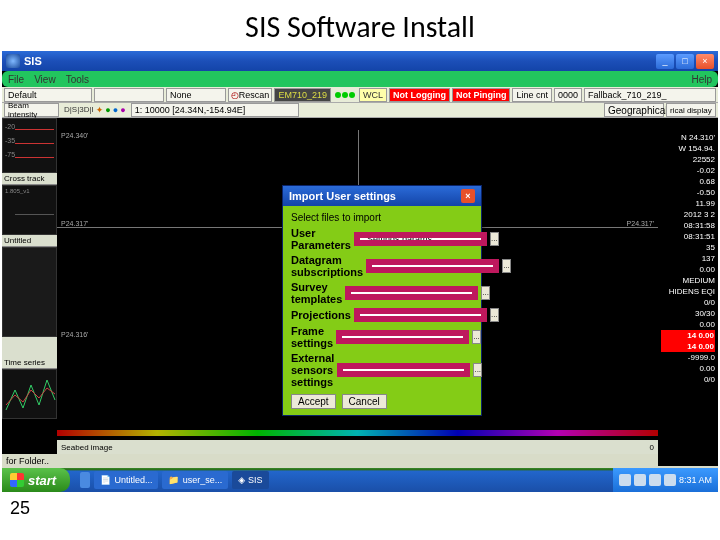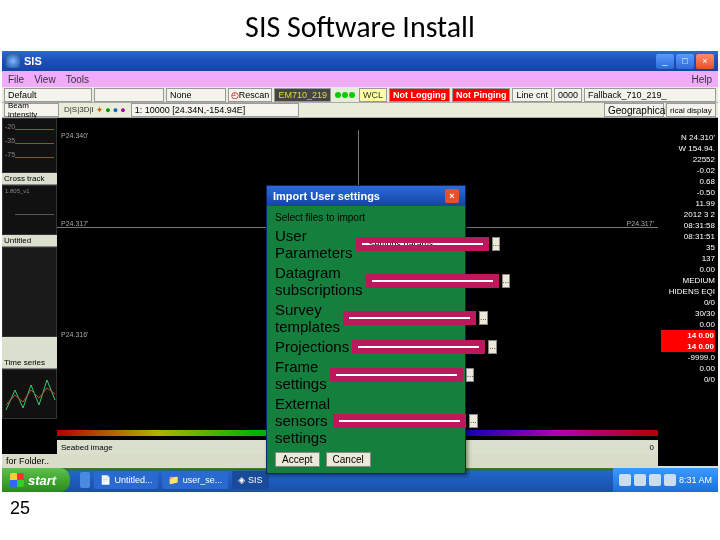--- a/index.html
+++ b/index.html
@@ -9,21 +9,21 @@
   
   .win-titlebar { height: 20px; background: linear-gradient(#2b6bd8,#1c4fb8,#1344a8); display:flex; align-items:center; padding:0 4px; justify-content:space-between; }
   .win-titlebar .left { display:flex; align-items:center; gap:4px; }
   .win-titlebar .title { color:#fff; font-size:11px; font-weight:bold; }
   .win-titlebar .ctrls { display:flex; gap:2px; }
   .win-btn { width:18px; height:15px; border-radius:2px; display:flex; align-items:center; justify-content:center; font-size:9px; color:#fff; }
   .min-btn,.max-btn { background: linear-gradient(#5b9bff,#2b6bd8); }
   .close-btn { background: linear-gradient(#ff8b6b,#e8502a); }
   .app-icon { width:14px; height:14px; background:radial-gradient(circle,#7fb8ff,#1a4a9a); border-radius:2px; }
   
-  .menubar { height:16px; background:#f0abfc; display:flex; align-items:center; justify-content:space-between; font-size:10px; padding:0 6px; }
+  .menubar { height:16px; background:#22c55e; display:flex; align-items:center; justify-content:space-between; font-size:10px; padding:0 6px;border-radius:6px; }
   .menubar .left { display:flex; gap:10px; }
   .menubar span { color:#333; }
   
   .status-row { height:16px; background:#e8ecd8; display:flex; align-items:center; font-size:9px; gap:2px; padding:0 2px; border-bottom:1px solid #aaa; }
   .status-cell { background:#f4f4ec; border:1px solid #999; padding:0 3px; height:14px; display:flex; align-items:center; }
   .status-cell.dark { background:#444; color:#dd4; }
   .status-cell.red { background:#f00; color:#fff; font-weight:bold; }
   .status-dot { width:6px; height:6px; border-radius:50%; background:#0c0; }
   
   .workspace { position:relative; height:336px; background:#000; }
@@ -35,27 +35,27 @@
   .geo-vals { flex:1; font-size:8px; color:#fff; text-align:right; padding:2px 3px; line-height:11px; }
   .geo-vals .red-row { background:#f00; color:#fff; font-weight:bold; padding-right:1px; }
   .center-plot { position:absolute; left:55px; top:12px; right:60px; height:210px; background:#000; }
   .center-plot .crosshair-h { position:absolute; top:46%; left:0; right:0; height:1px; background:#777; }
   .center-plot .crosshair-v { position:absolute; left:50%; top:0; bottom:0; width:1px; background:#777; }
   .center-plot .lbl { position:absolute; font-size:7px; color:#aaa; }
   .bottom-bars { position:absolute; left:55px; right:60px; bottom:18px; height:6px; background:linear-gradient(to right,#f00,#ff0,#0f0,#0ff,#00f,#f0f,#f00); opacity:0.7; }
   .seabed-bar { position:absolute; left:55px; right:60px; bottom:0; height:14px; background:#dadfce; font-size:8px; padding-left:4px; display:flex; align-items:center; justify-content:space-between; }
   .seabed-bar .r { margin-right:4px; }
   
-  .dialog { position:absolute; left:264px; top:134px; width:200px; background:#15803d; border:1px solid #0a246a; box-shadow:2px 2px 4px rgba(0,0,0,0.4); z-index:10; }
+  .dialog { position:absolute; left:280px; top:134px; width:200px; background:#84cc16; border:1px solid #0a246a; box-shadow:2px 2px 4px rgba(0,0,0,0.4); z-index:10; }
   .dlg-title { height:20px; background:linear-gradient(#2b6bd8,#1344a8); color:#fff; font-size:11px; font-weight:bold; display:flex; align-items:center; padding:0 6px; justify-content:space-between; }
   .dlg-close { width:14px; height:14px; background:#e8502a; border-radius:2px; display:flex; align-items:center; justify-content:center; font-size:9px; color:#fff; }
   .dlg-body { padding:6px 8px; font-size:10px; }
   .dlg-body .hdr { margin-bottom:4px; }
   .dlg-row { display:flex; align-items:center; margin-bottom:3px; gap:3px; }
-  .dlg-row label { width:100px; font-size:15px; }
+  .dlg-row label { width:100px; font-size:11px;font-weight:bold; }
   .dlg-row input { flex:1; height:14px; border:6px solid #be185d; font-size:9px; padding:0 2px; background:#fff; }
   .dlg-row .browse { width:12px; height:14px; border:1px solid #888; background:#ece9d8; font-size:8px; text-align:center; line-height:12px; }
   .dlg-btns { display:flex; gap:6px; margin-top:6px; }
   .dlg-btn { font-size:10px; padding:1px 6px; border:1px solid #888; background:#ece9d8; }
   
   .app-status { height:14px; background:#d8dcc8; font-size:9px; padding:0 4px; display:flex; align-items:center; }
   .taskbar { height:24px; background:linear-gradient(#3a8a2a,#2a6a1a 8%,#2266cc 12%,#1a4fa8); display:flex; align-items:center; position:relative; }
   .start-btn { height:24px; padding:0 14px 0 8px; background:linear-gradient(#5bc24a,#2a8a1a); color:#fff; font-style:italic; font-weight:bold; font-size:13px; display:flex; align-items:center; gap:4px; border-radius:0 10px 10px 0; }
   .start-logo { width:14px;height:14px; background:conic-gradient(#f33 0 25%,#3c3 0 50%,#36f 0 75%,#fc3 0); border-radius:2px;}
   .task-item { height:18px; margin-left:4px; padding:0 6px; background:#2a6ad0; color:#fff; font-size:9px; display:flex; align-items:center; gap:3px; border-radius:2px; }

